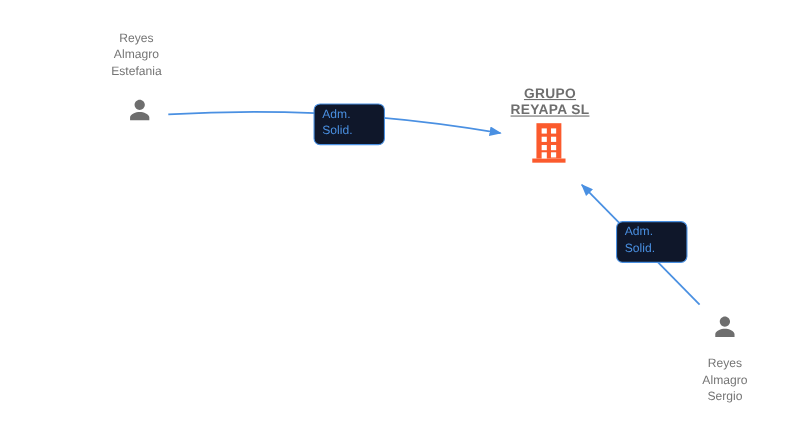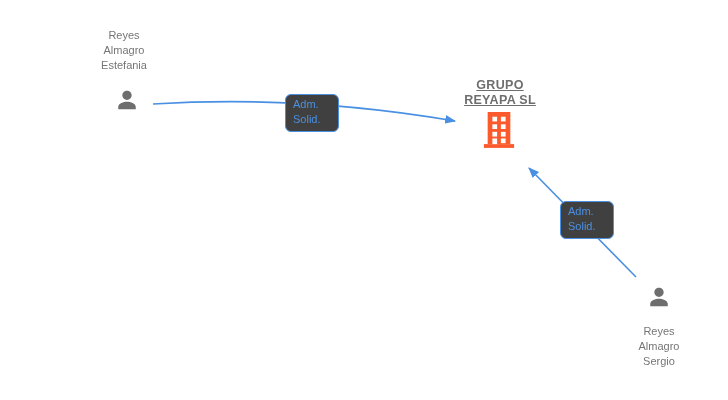--- a/index.html
+++ b/index.html
@@ -58,24 +58,24 @@
   }
   .building-icon-wrap {
     position: absolute;
     left: 456px;
     top: 109px;
     width: 34px;
     height: 40px;
   }
   .edge-label-box {
     position: absolute;
-    width: 54px;
+    width: 65px;
     height: 38px;
     box-sizing: border-box;
-    background: #404040;
+    background: #0f172a;
     border: 1.6px solid #4a90e2;
     border-radius: 6px;
     padding: 2px 0 0 7px;
     font-size: 11px;
     line-height: 15px;
     color: #4a90e2;
     white-space: pre-line;
   }
   #edge-label-1 { left: 259px; top: 94px; }
   #edge-label-2 { left: 534px; top: 201px; }

